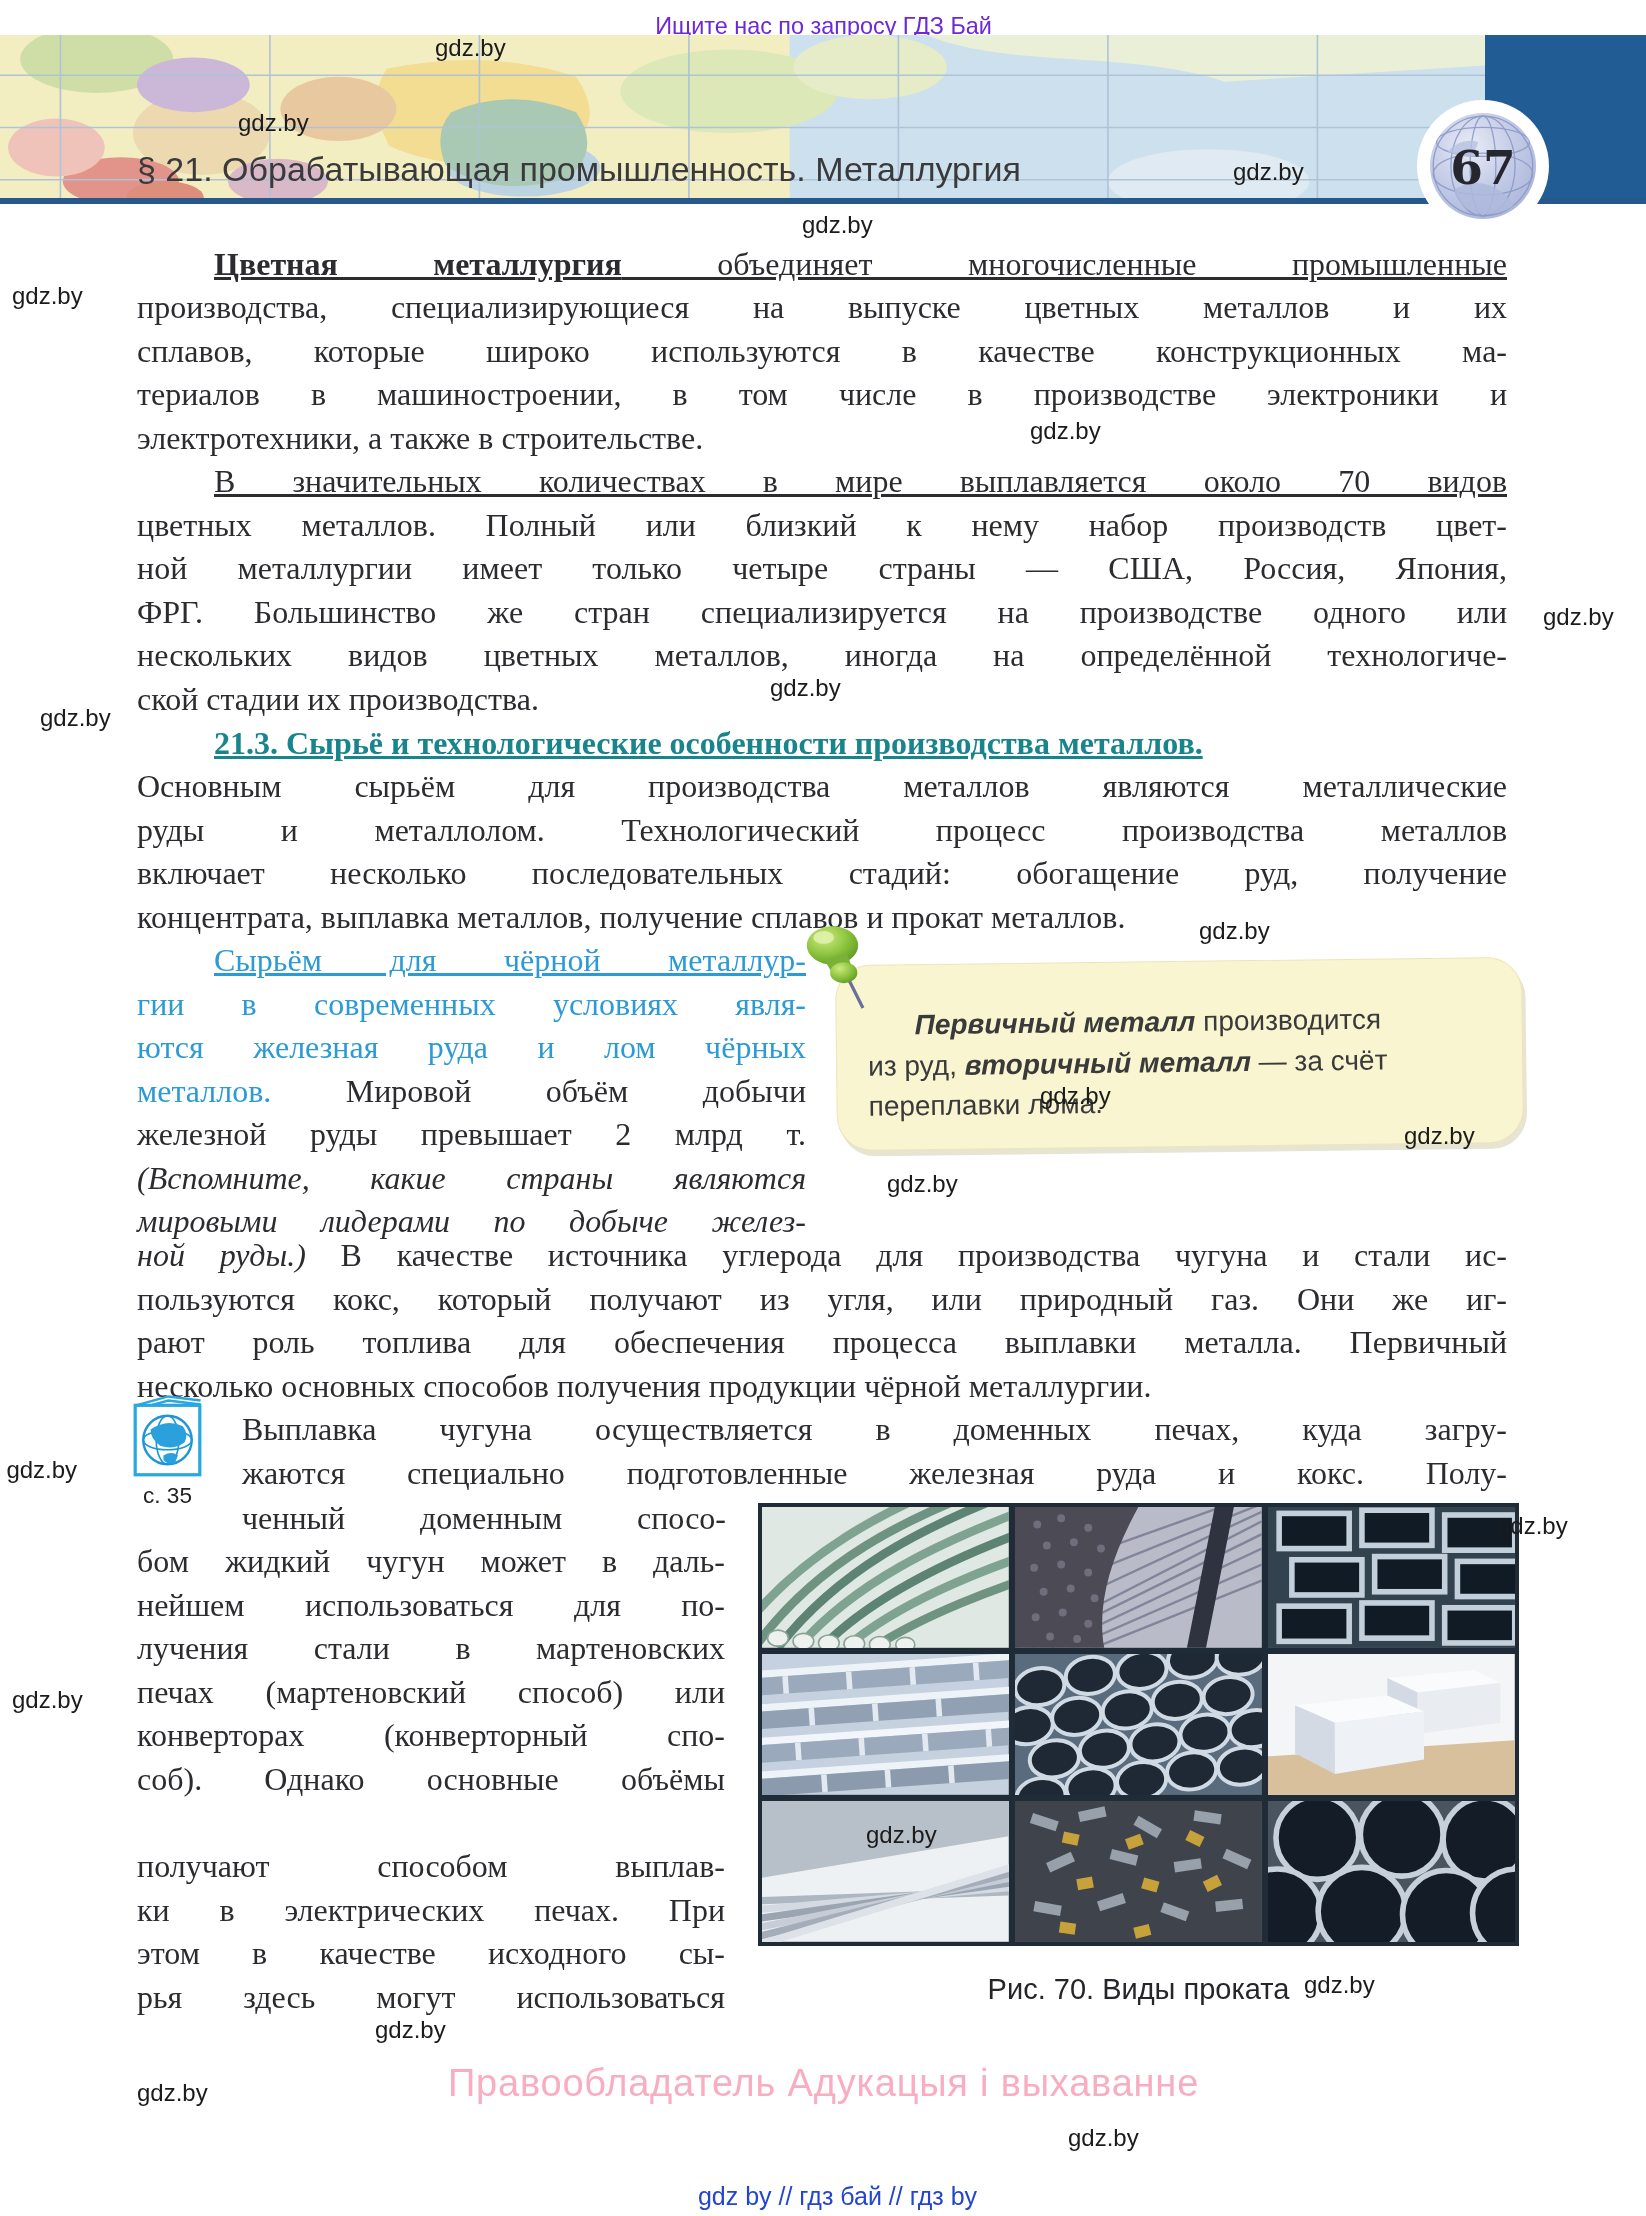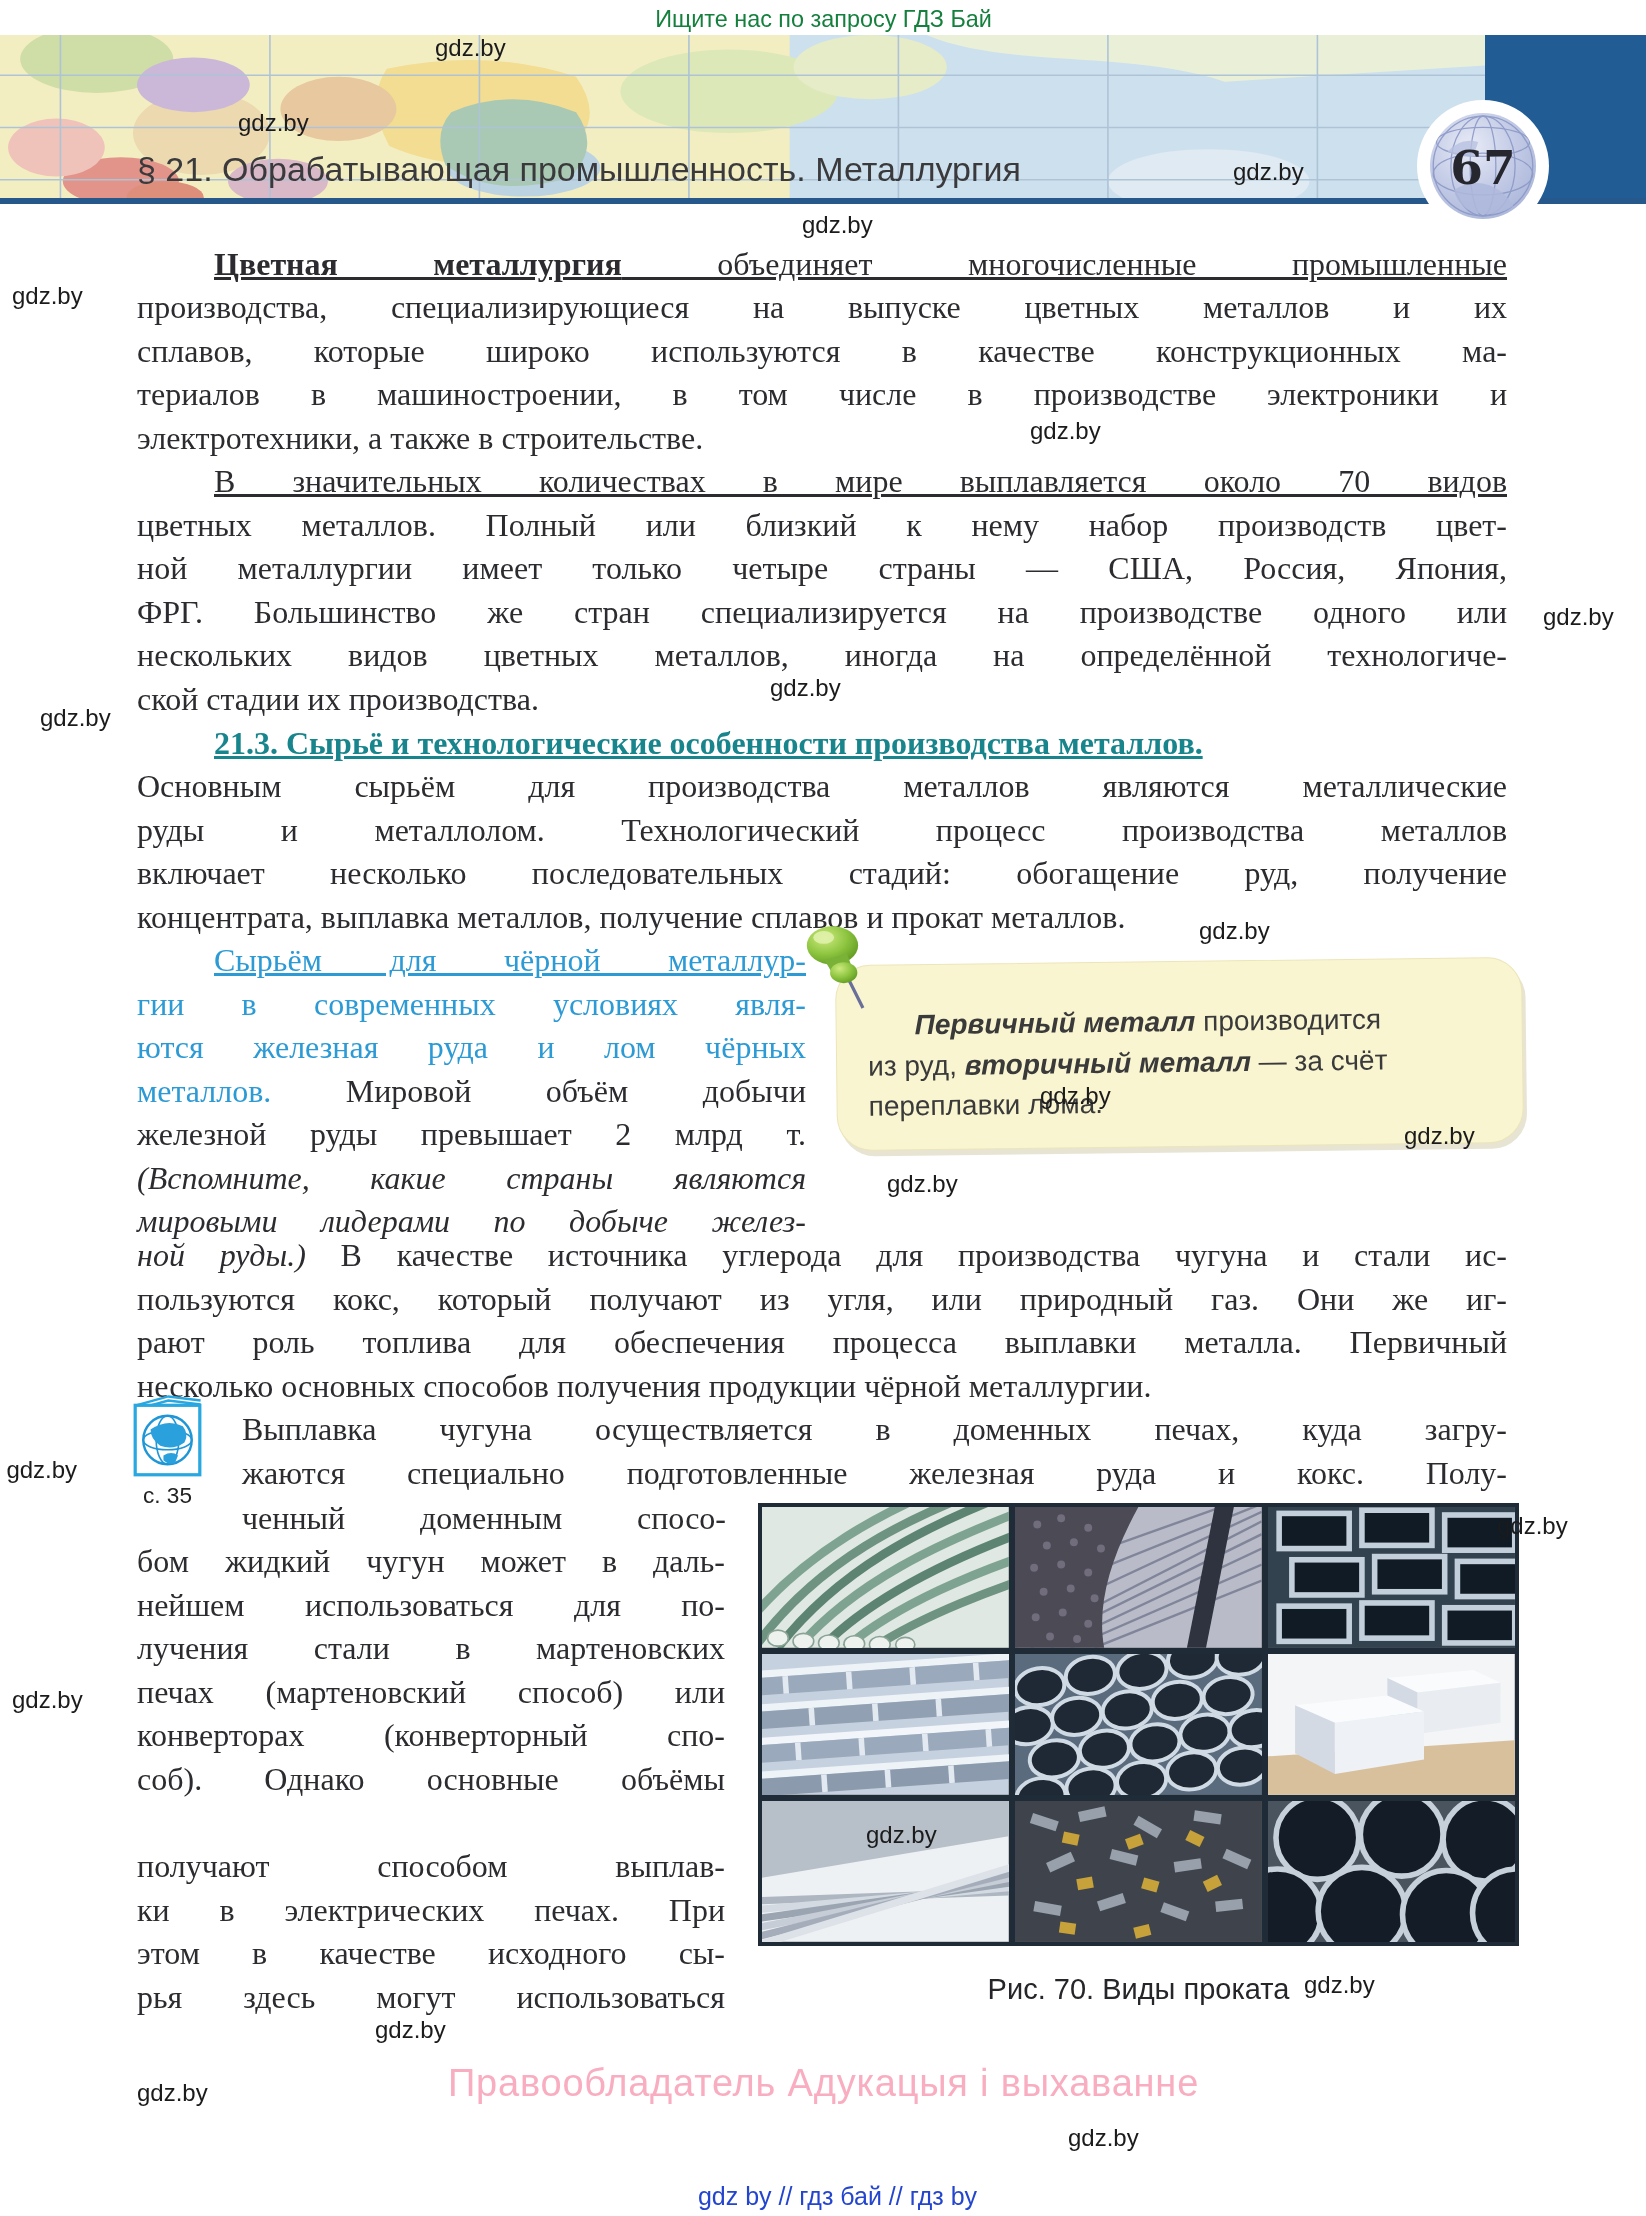--- a/index.html
+++ b/index.html
@@ -1,21 +1,21 @@
 <!DOCTYPE html>
 <html style="font-size:13px"><head>
 <meta charset="utf-8">
 <style>
   html,body{margin:0;padding:0;background:#ffffff;}
   .page{position:relative;width:1647px;height:2216px;background:#ffffff;overflow:hidden;
         font-family:"Liberation Sans",sans-serif;}
 
   
-  .promo-top{position:absolute;left:0;top:6px;width:100%;text-align:center;
-             font:23.4px "Liberation Sans",sans-serif;color:#15803d;}
+  .promo-top{position:absolute;left:0;top:13px;width:100%;text-align:center;
+             font:23.4px "Liberation Sans",sans-serif;color:#6d28d9;}
 
   
   .header-band{position:absolute;left:0;top:35px;width:1485px;height:164px;overflow:hidden;}
   .header-blue-block{position:absolute;left:1485px;top:35px;width:161px;height:164px;background:#215c95;}
   .header-underline{position:absolute;left:0;top:198px;width:1647px;height:6.4px;background:#27588c;}
   .header-title{position:absolute;left:137px;top:150px;
                 font:34px "Liberation Sans",sans-serif;color:#3a3a3c;}
   .globe-badge{position:absolute;left:1417px;top:100px;width:132px;height:132px;border-radius:50%;
                background:#ffffff;}
   .globe-inner{position:absolute;left:13px;top:13px;width:106px;height:106px;border-radius:50%;

